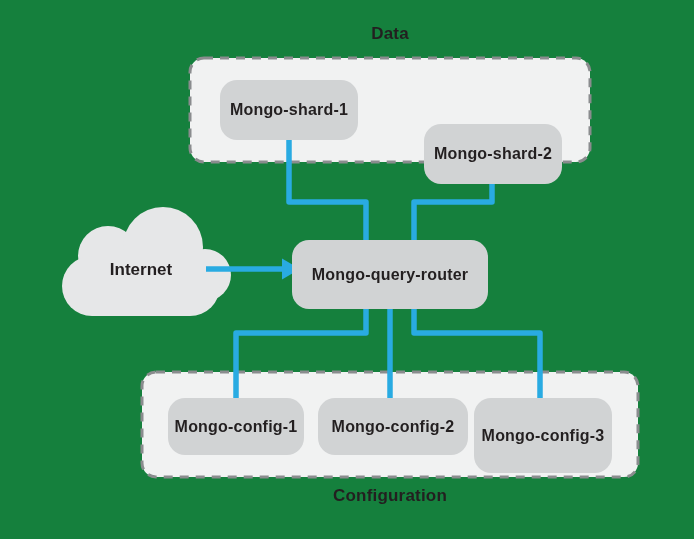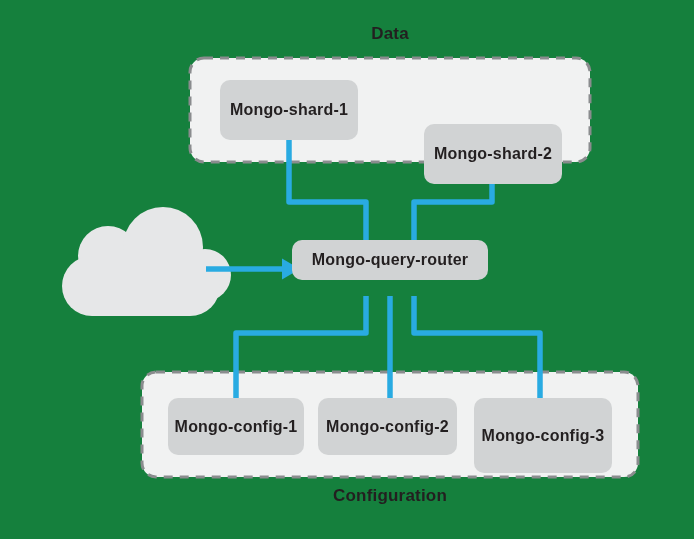--- a/index.html
+++ b/index.html
@@ -24,34 +24,34 @@
     position: absolute;
     text-align: center;
     font-size: 17px;
     font-weight: 700;
     color: #231f20;
     letter-spacing: 0.2px;
   }
   .node {
     position: absolute;
     background: #d1d3d4;
-    border-radius: 10px;
+    border-radius: 17px;
     display: flex;
     align-items: center;
     justify-content: center;
     font-size: 16px;
     font-weight: 700;
     color: #231f20;
     letter-spacing: 0.2px;
   }
   .node-shard-1  { left: 220px; top: 80px;  width: 138px; height: 60px; }
   .node-shard-2  { left: 424px; top: 80px;  width: 138px; height: 60px; margin-top: 44px; }
-  .node-router   { left: 292px; top: 240px; width: 196px; height: 40px; text-align: right; }
+  .node-router   { left: 292px; top: 240px; width: 196px; height: 69px; text-align: right; }
   .node-config-1 { left: 168px; top: 398px; width: 136px; height: 57px; }
-  .node-config-2 { left: 318px; top: 398px; width: 139px; height: 57px; }
+  .node-config-2 { left: 318px; top: 398px; width: 150px; height: 57px; }
   .node-config-3 { left: 474px; top: 398px; width: 138px; height: 75px; }
   .label-data          { left: 190px; top: 24px;  width: 400px; }
   .label-configuration { left: 142px; top: 486px; width: 496px; }
   .label-internet {
     position: absolute;
     left: 66px;
     top: 260px;
     width: 150px;
     text-align: center;
     font-size: 17px;
@@ -83,20 +83,21 @@
       <path d="M390,296 V400"></path>
       <path d="M414,296 V333 H540 V400"></path>
       <path d="M206,269 H282"></path>
     </g>
     <polygon points="282,258.5 300,269 282,279.5" fill="#29abe2"></polygon>
   </svg>
 
   <div class="group-label label-data">Data</div>
   <div class="group-label label-configuration">Configuration</div>
 
+  <div class="label-internet">Internet</div>
 
   <div class="node node-shard-1">
     <span>Mongo-shard-1</span>
   </div>
   <div class="node node-shard-2">
     <span>Mongo-shard-2</span>
   </div>
   <div class="node node-router">
     <span>Mongo-query-router</span>
   </div>

